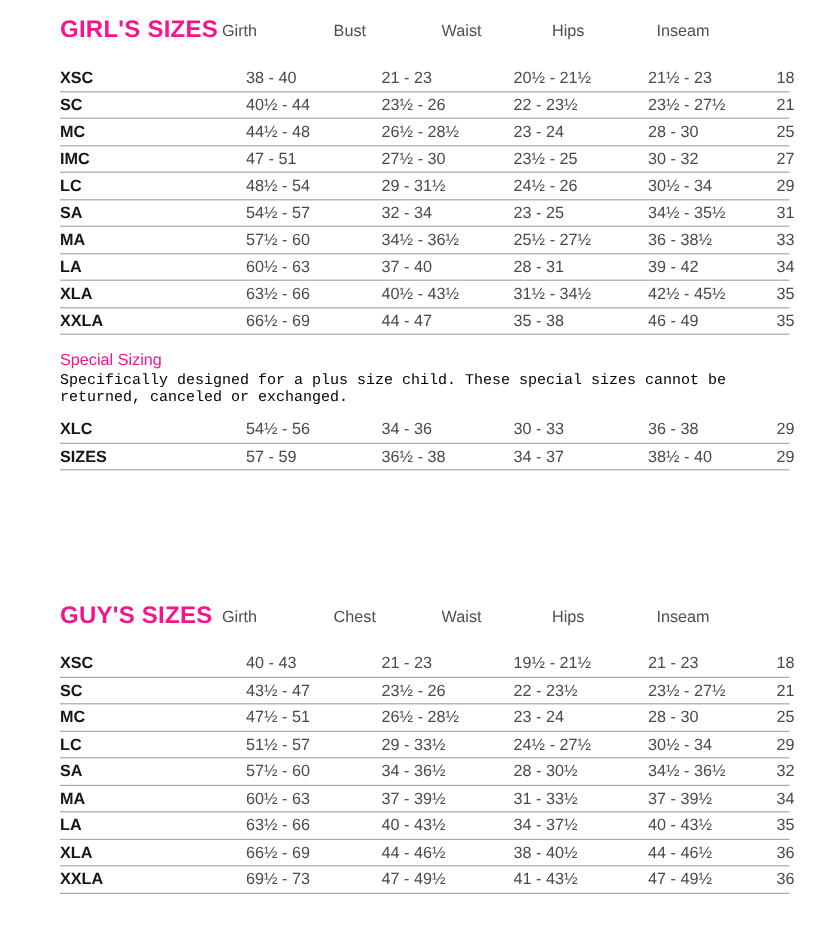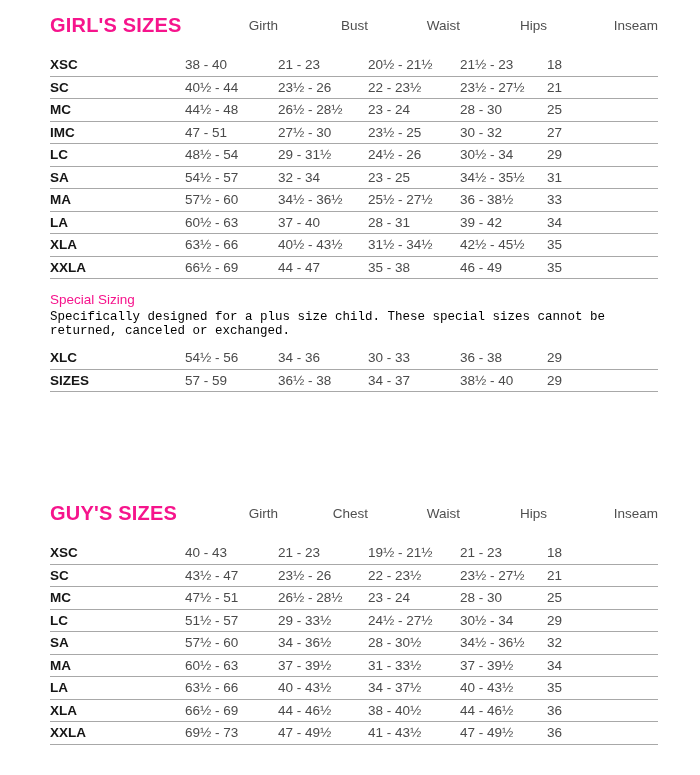--- a/index.html
+++ b/index.html
@@ -32,27 +32,27 @@
   .table-title {
     color: var(--accent, #f6148c);
     font-weight: bold;
     font-size: 20px;
     letter-spacing: 0.2px;
     white-space: nowrap;
   }
   .colh {
     font-size: 13.5px;
     color: #4f4f4f;
-    text-align: right;
   }
   .row {
     height: 21.5px;
     line-height: 21.5px;
     border-bottom: 1.5px solid #a8a8a8;
     font-size: 13.5px;
+    gap: 20px;
   }
   .size-cell {
     font-weight: bold;
     color: #161616;
     font-size: 13.5px;
   }
   .val {
     color: #4a4a4a;
     white-space: nowrap;
   }

